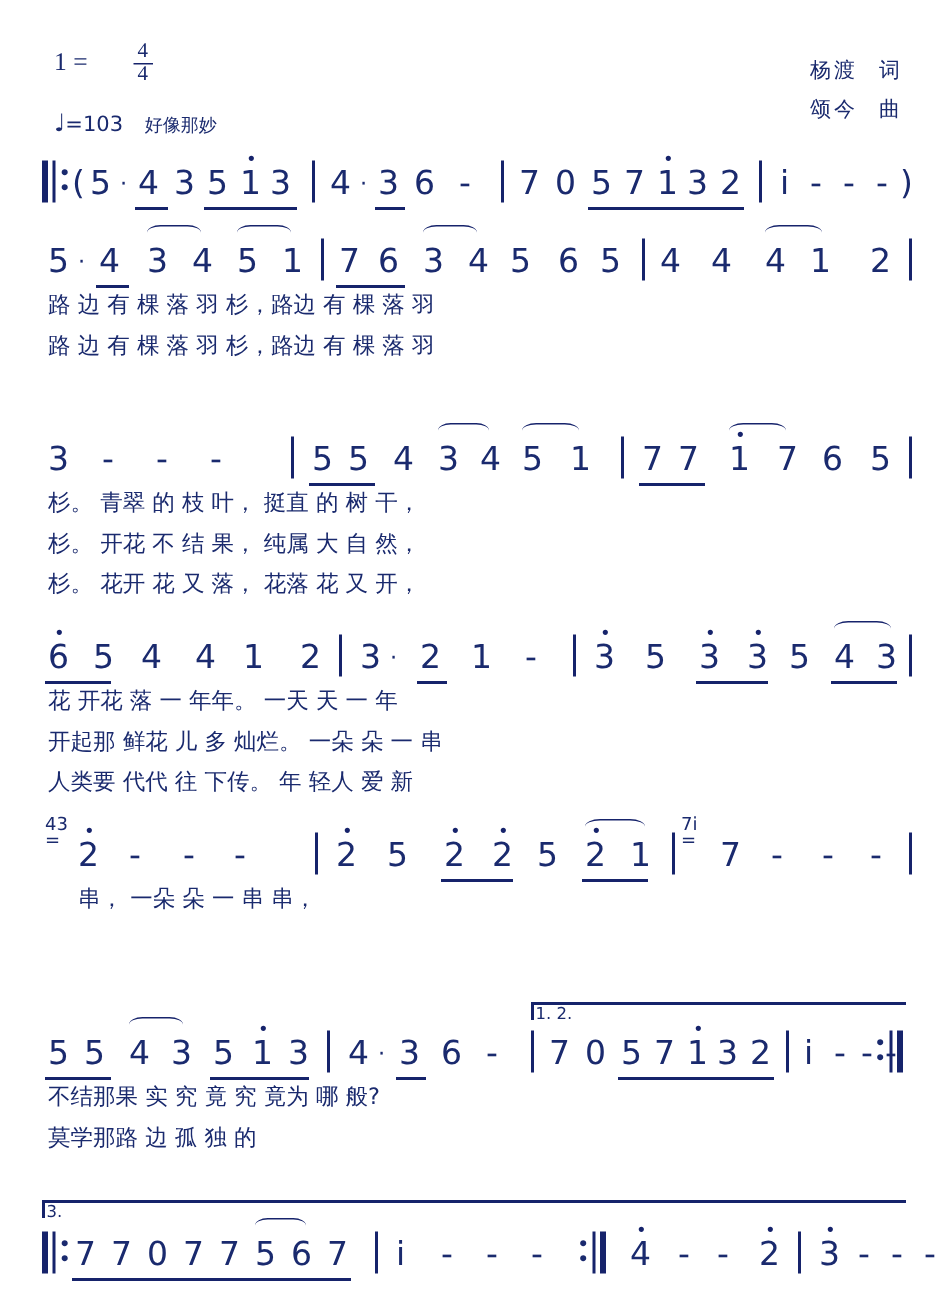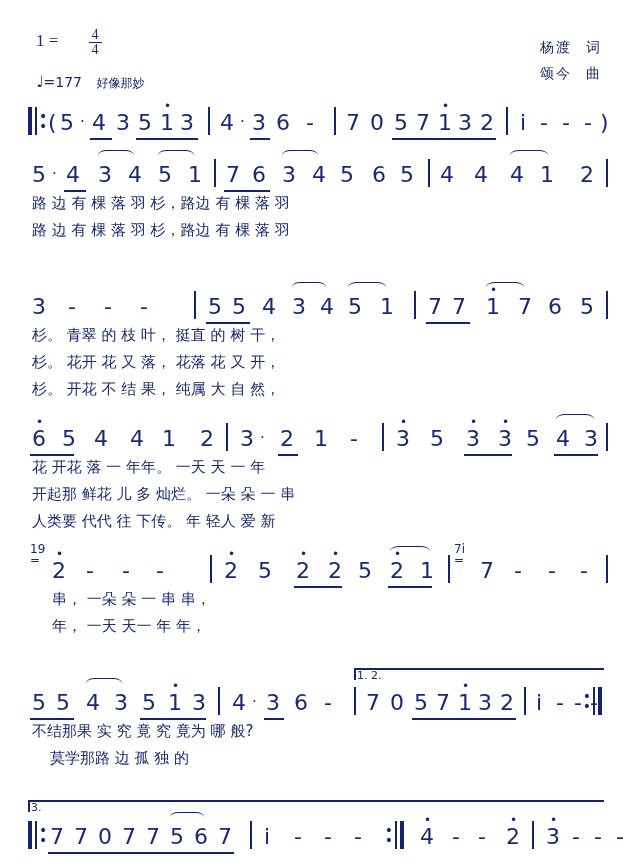--- a/index.html
+++ b/index.html
@@ -119,21 +119,21 @@
 
   <div class="keysig">
     <span>1 =</span>
     <span class="frac">
       <span class="num">4</span>
       <span class="den">4</span>
     </span>
   </div>
 
   <div class="tempo">
-    <span class="note">♩</span><span>=177</span>
+    <span class="note">♩</span><span>=103</span>
     <span class="expr">好像那妙</span>
   </div>
 
   <div class="credits">
     <div class="row">
       <span>杨渡</span><span class="role">词</span>
     </div>
     <div class="row">
       <span>颂今</span><span class="role">曲</span>
     </div>
@@ -256,24 +256,24 @@
       <span class="n" style="left:552px;">5</span>
       <span class="ub" style="left:398px;top:30px;width:44px;"></span>
       <span class="odot" style="left:462px;top:-9px;">•</span>
       <span class="slur" style="left:458px;top:-10px;width:38px;"></span>
       <span class="bar" style="left:578px;"></span>
     </div>
     <div class="lyr">
       <span style="left:4px;">杉。 青翠 的 枝 叶， 挺直 的 树 干，</span>
     </div>
     <div class="lyr">
+      <span style="left:4px;">杉。 开花 不 结 果， 纯属 大 自 然，</span>
+    </div>
+    <div class="lyr">
       <span style="left:4px;">杉。 花开 花 又 落， 花落 花 又 开，</span>
-    </div>
-    <div class="lyr">
-      <span style="left:4px;">杉。 开花 不 结 果， 纯属 大 自 然，</span>
     </div>
   </div>
 
   <div class="system" style="top:424px;">
     <div class="notes">
       <span class="n" style="left:4px;">6</span>
       <span class="n" style="left:34px;">5</span>
       <span class="n" style="left:66px;">4</span>
       <span class="n" style="left:102px;">4</span>
       <span class="n" style="left:134px;">1</span>
@@ -312,21 +312,21 @@
       <span style="left:4px;">开起那 鲜花 儿 多 灿烂。 一朵 朵 一 串</span>
     </div>
     <div class="lyr">
       <span style="left:4px;">人类要 代代 往 下传。 年 轻人 爱 新</span>
     </div>
   </div>
 
   <div class="system" style="top:556px;">
     <div class="notes">
       <span class="key-change" style="left:2px;top:-12px;">
-        <span class="up">19</span>
+        <span class="up">43</span>
         <span class="dn">=</span>
       </span>
       <span class="n" style="left:24px;">2</span>
       <span class="n" style="left:58px;">-</span>
       <span class="n" style="left:94px;">-</span>
       <span class="n" style="left:128px;">-</span>
       <span class="odot" style="left:28px;top:-9px;">•</span>
 
       <span class="bar" style="left:182px;"></span>
       <span class="n" style="left:196px;">2</span>
@@ -351,23 +351,20 @@
       </span>
       <span class="n" style="left:452px;">7</span>
       <span class="n" style="left:486px;">-</span>
       <span class="n" style="left:520px;">-</span>
       <span class="n" style="left:552px;">-</span>
       <span class="bar" style="left:578px;"></span>
     </div>
     <div class="lyr">
       <span style="left:24px;">串， 一朵 朵 一 串 串，</span>
     </div>
-    <div class="lyr">
-      <span style="left:24px;">年， 一天 天一 年 年，</span>
-    </div>
   </div>
 
   <div class="system" style="top:688px;">
     <div class="notes">
       <span class="n" style="left:4px;">5</span>
       <span class="n" style="left:28px;">5</span>
       <span class="n" style="left:58px;">4</span>
       <span class="n" style="left:86px;">3</span>
       <span class="n" style="left:114px;">5</span>
       <span class="n" style="left:140px;">1</span>
@@ -411,21 +408,21 @@
         <i class="t"></i>
           <i class="s"></i>
         <span class="d1">•</span>
           <span class="d2">•</span>
       </div>
     </div>
     <div class="lyr">
       <span style="left:4px;">不结那果 实 究 竟 究 竟为 哪 般?</span>
     </div>
     <div class="lyr">
-      <span style="left:4px;margin-left:18px;">莫学那路 边 孤 独 的</span>
+      <span style="left:4px;">莫学那路 边 孤 独 的</span>
     </div>
   </div>
 
   <div class="system" style="top:822px;">
     <div class="notes">
       <div class="volta" style="left:0;top:-22px;width:576px;">
         <span class="line" style="width:576px;"></span>
         <span class="tick"></span>
         <span class="lbl">3.</span>
       </div>

